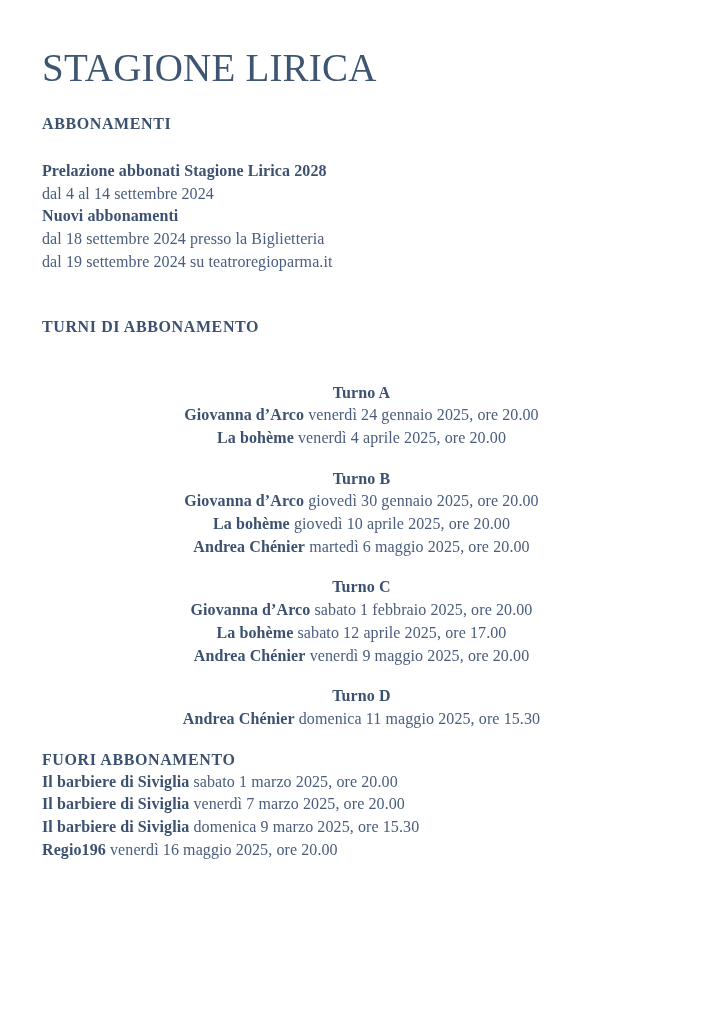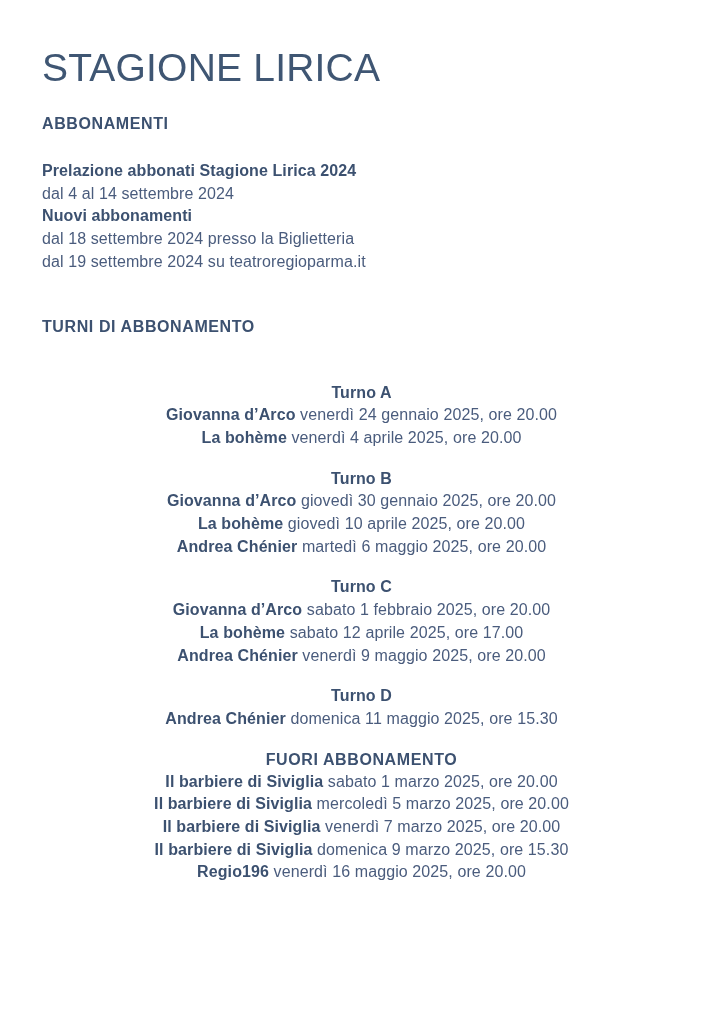--- a/index.html
+++ b/index.html
@@ -6,21 +6,21 @@
     margin: 0;
     padding: 0;
     background: #ffffff;
   }
   .page {
     position: relative;
     width: 721px;
     height: 1024px;
     background: #ffffff;
     overflow: hidden;
-    font-family: Liberation Sans, sans-serif;
+    font-family: Liberation Serif, serif;
     box-sizing: border-box;
     padding: 48px 40px 0 42px;
   }
   .page-title {
     font-size: 39px;
     line-height: 1.0;
     font-weight: 400;
     color: #3f5673;
     letter-spacing: 0.2px;
     margin: 0 0 25px 0;
@@ -40,33 +40,33 @@
     line-height: 22.7px;
     color: #4a5c7d;
     letter-spacing: 0.1px;
   }
   .b {
     font-weight: 700;
     color: #3c5170;
   }
   .turno-block { margin-bottom: 18px; text-align: center; }
   .turno-block:last-child { margin-bottom: 0; }
-  .fuori-block { margin-top: 17px; text-align: center; }
+  .fuori-block { margin-top: 17px; }
 </style>
 </head>
 <body>
 
 <div class="page">
 
   <h1 class="page-title">STAGIONE LIRICA</h1>
 
   <div>
     <div class="section-heading heading-abbonamenti">ABBONAMENTI</div>
     <div>
-      <div class="text-line b">Prelazione abbonati Stagione Lirica 2024</div>
+      <div class="text-line b">Prelazione abbonati Stagione Lirica 2028</div>
       <div class="text-line">dal 4 al 14 settembre 2024</div>
       <div class="text-line b">Nuovi abbonamenti</div>
       <div class="text-line">dal 18 settembre 2024 presso la Biglietteria</div>
       <div class="text-line">dal 19 settembre 2024 su teatroregioparma.it</div>
     </div>
   </div>
 
   <div>
     <div class="section-heading heading-turni">TURNI DI ABBONAMENTO</div>
 
@@ -124,24 +124,20 @@
   </div>
 
   <div class="fuori-block">
     <div class="section-heading">FUORI ABBONAMENTO</div>
     <div class="text-line">
       <span class="b">Il barbiere di Siviglia</span>
       <span>sabato 1 marzo 2025, ore 20.00</span>
     </div>
     <div class="text-line">
       <span class="b">Il barbiere di Siviglia</span>
-      <span>mercoledì 5 marzo 2025, ore 20.00</span>
-    </div>
-    <div class="text-line">
-      <span class="b">Il barbiere di Siviglia</span>
       <span>venerdì 7 marzo 2025, ore 20.00</span>
     </div>
     <div class="text-line">
       <span class="b">Il barbiere di Siviglia</span>
       <span>domenica 9 marzo 2025, ore 15.30</span>
     </div>
     <div class="text-line">
       <span class="b">Regio196</span>
       <span>venerdì 16 maggio 2025, ore 20.00</span>
     </div>

